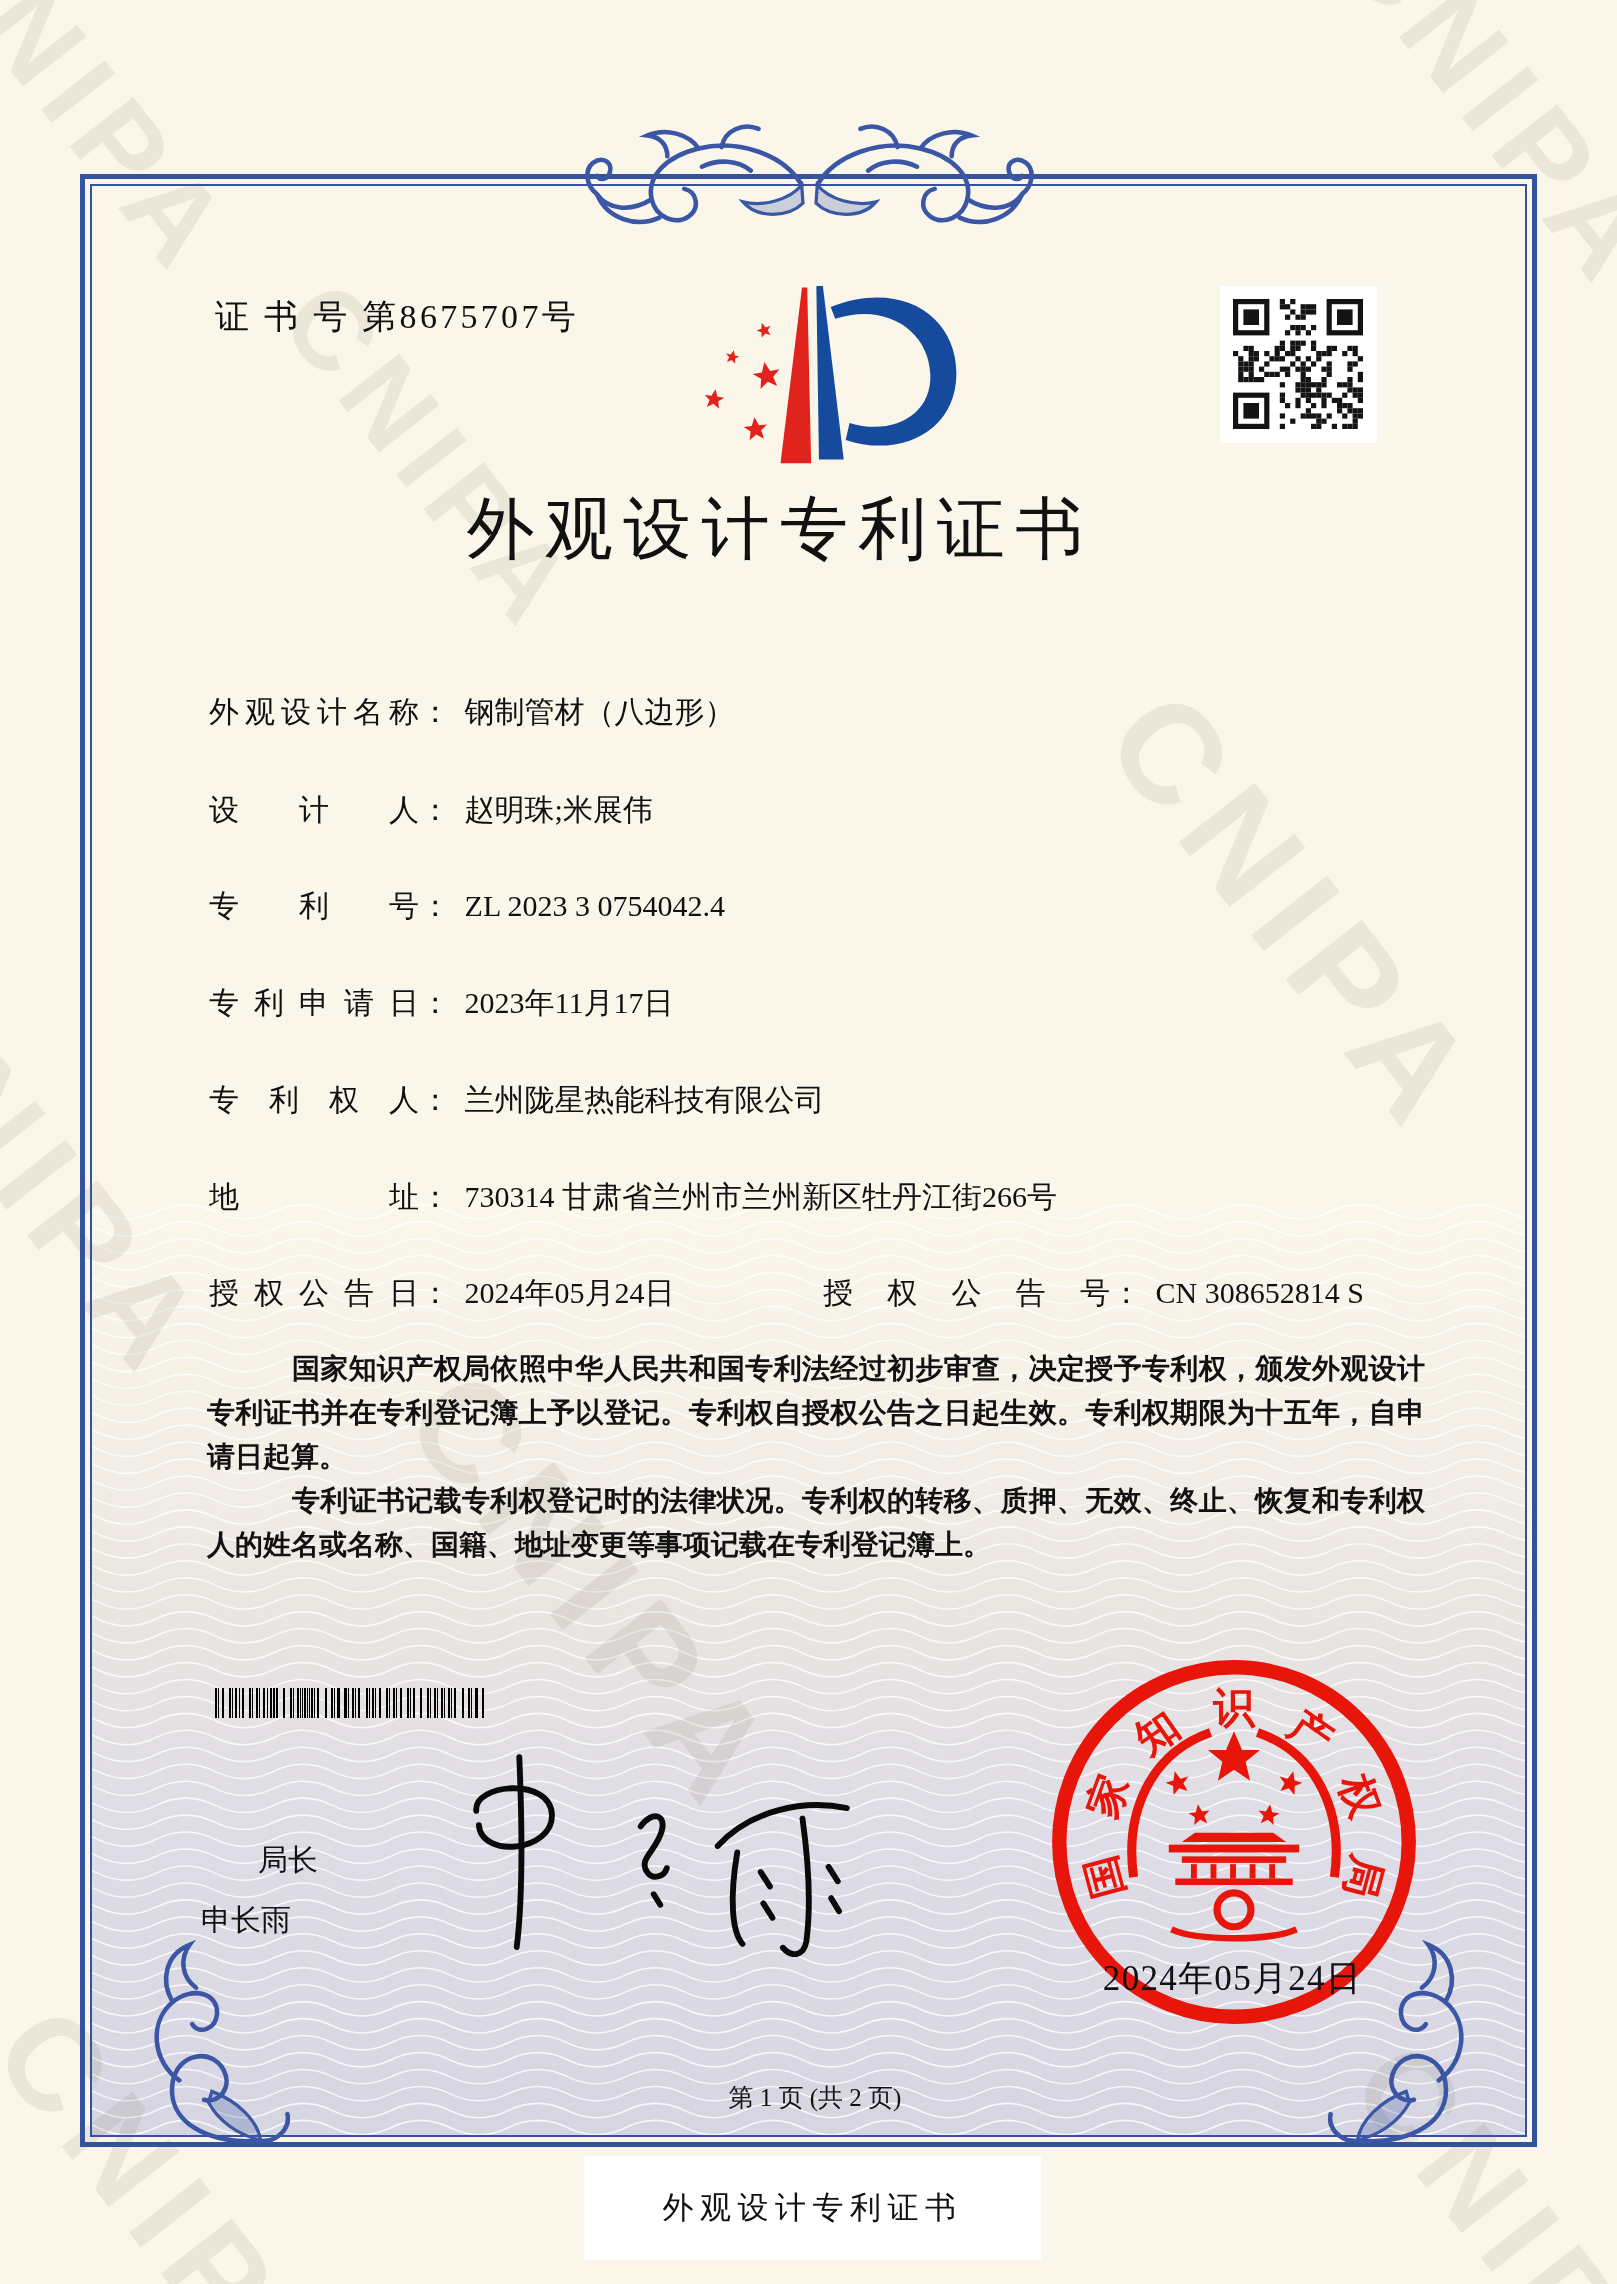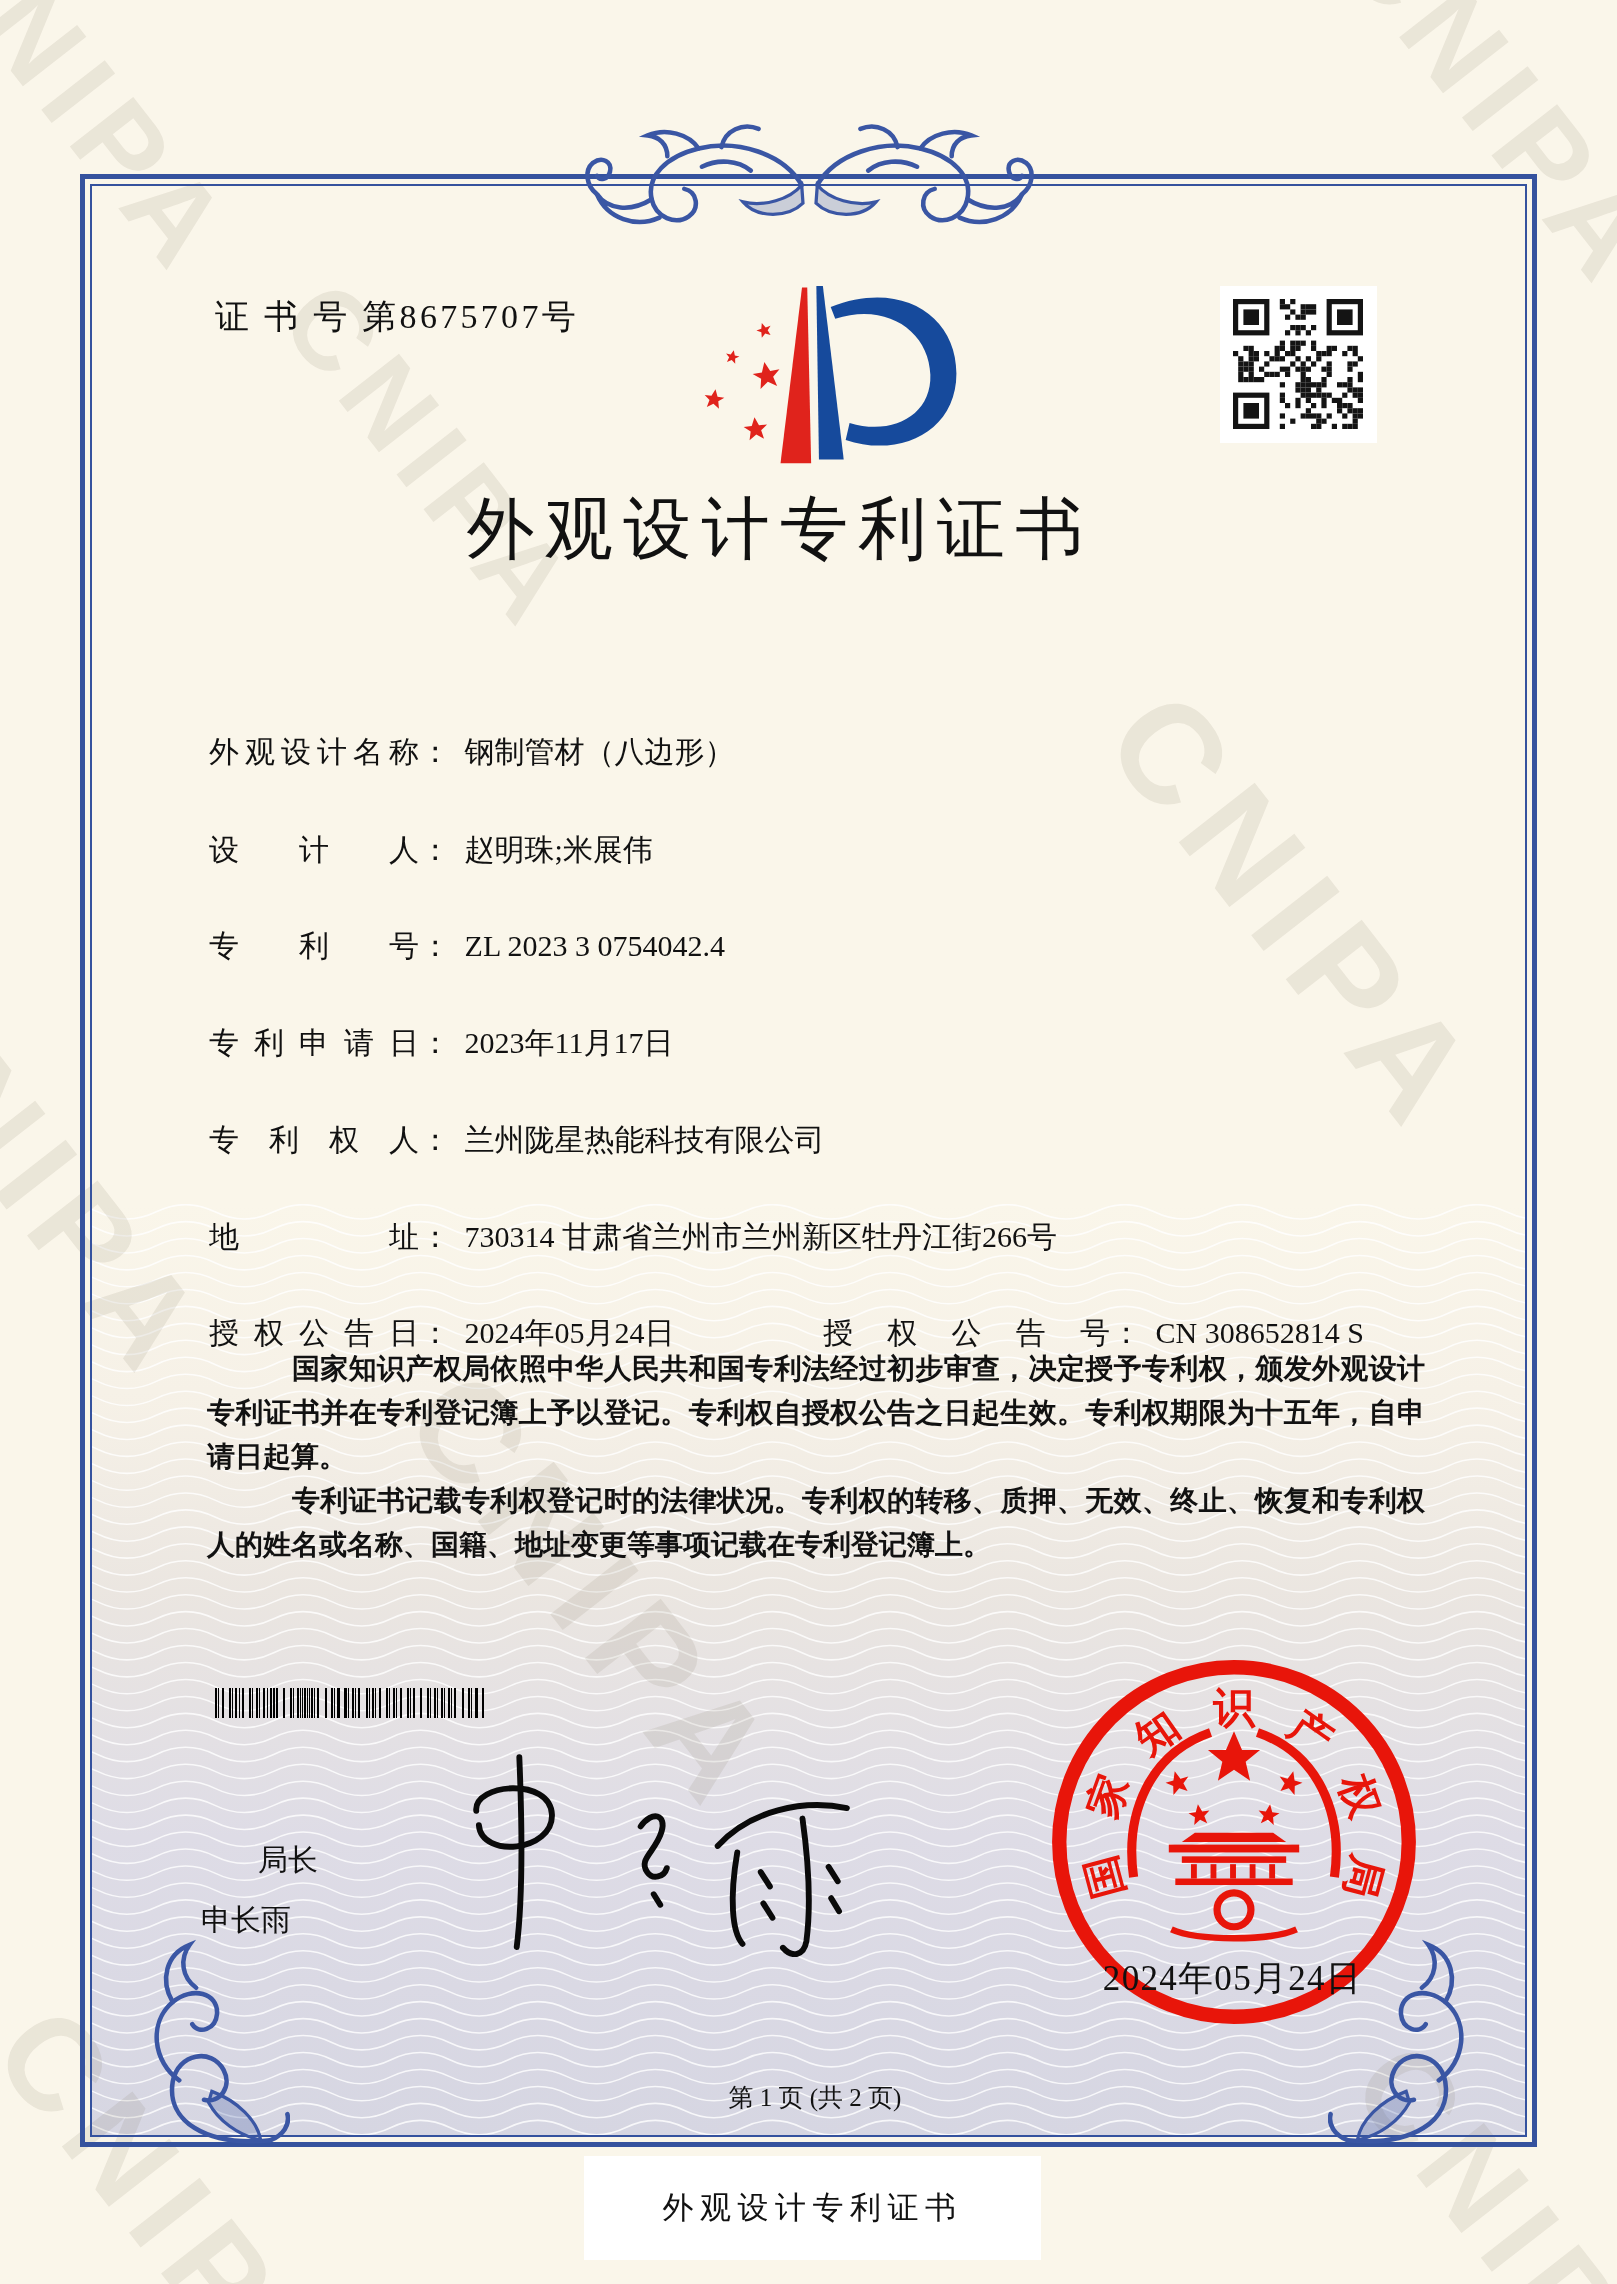--- a/index.html
+++ b/index.html
@@ -24,21 +24,21 @@
   .orn path{fill:none;stroke:#3a56a4;stroke-width:7px;stroke-linecap:round;}
   .orn .fillleaf{fill:rgba(58,86,164,.25);stroke-width:5px;}
   
   .certnum{position:absolute;left:215px;top:294px;font-size:34px;letter-spacing:3.3px;z-index:5;}
   .logo{position:absolute;left:672px;top:277px;z-index:5;}
   .qr{position:absolute;left:1220px;top:286px;width:157px;height:157px;background:#fff;z-index:5;}
   .qr svg{position:absolute;left:13px;top:13px;}
   .title{position:absolute;left:0;top:484px;width:1468px;text-align:center;text-indent:46px;
      font-size:68px;font-weight:normal;letter-spacing:10.4px;z-index:5;padding-left:23px;}
   
-  .row{position:absolute;left:209px;font-size:30px;z-index:5;width:1305px;line-height:38px;margin-top:40px;}
+  .row{position:absolute;left:209px;font-size:30px;z-index:5;width:1305px;line-height:38px;}
   .lbl{display:inline-block;width:210px;text-align:justify;text-align-last:justify;vertical-align:baseline;}
   .colon{display:inline-block;margin:0 2.6px 0 1.3px;}
   .val{display:inline-block;margin-left:11.7px;white-space:pre;}
   .pair2{position:absolute;left:614px;top:0;}
   .pair2 .lbl{width:287px;}
   
   .body-text{position:absolute;left:207px;top:1347px;width:1218px;z-index:5;}
   .body-text p{margin:0;font-size:28px;line-height:44px;text-align:justify;text-indent:85px;
      font-style:normal;font-weight:bold;}
   .body-text p + p{margin-top:0;}

